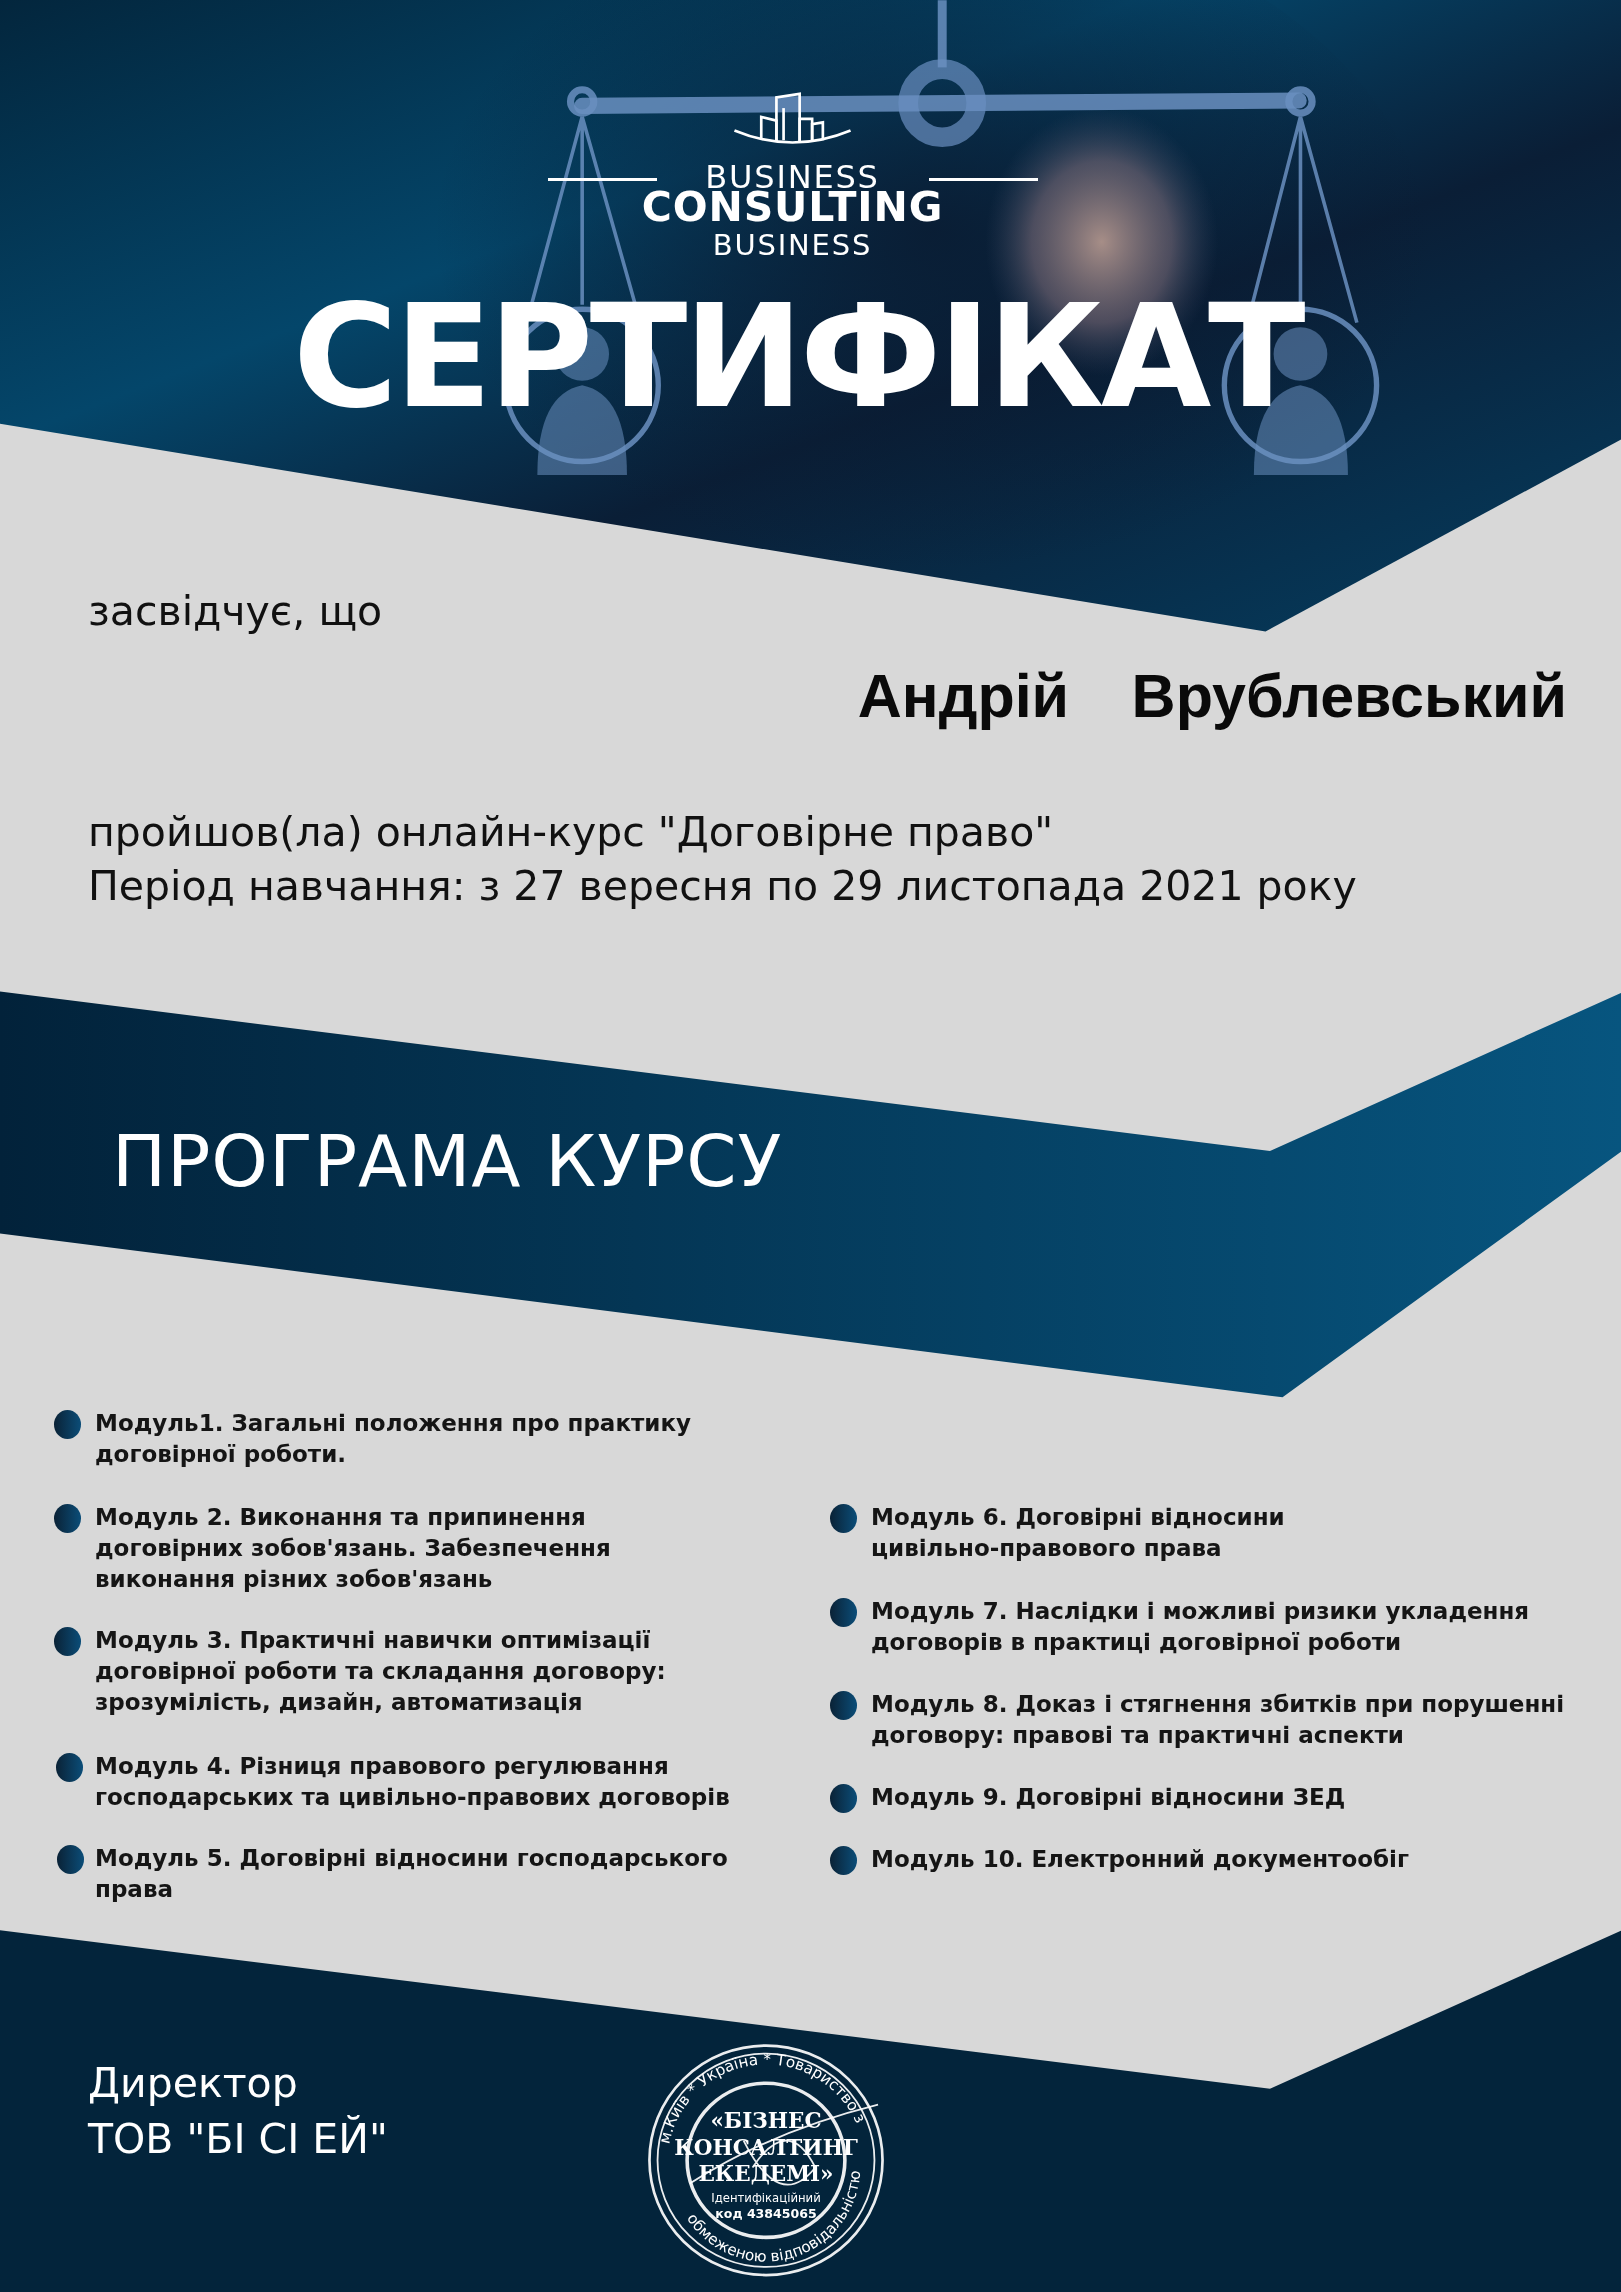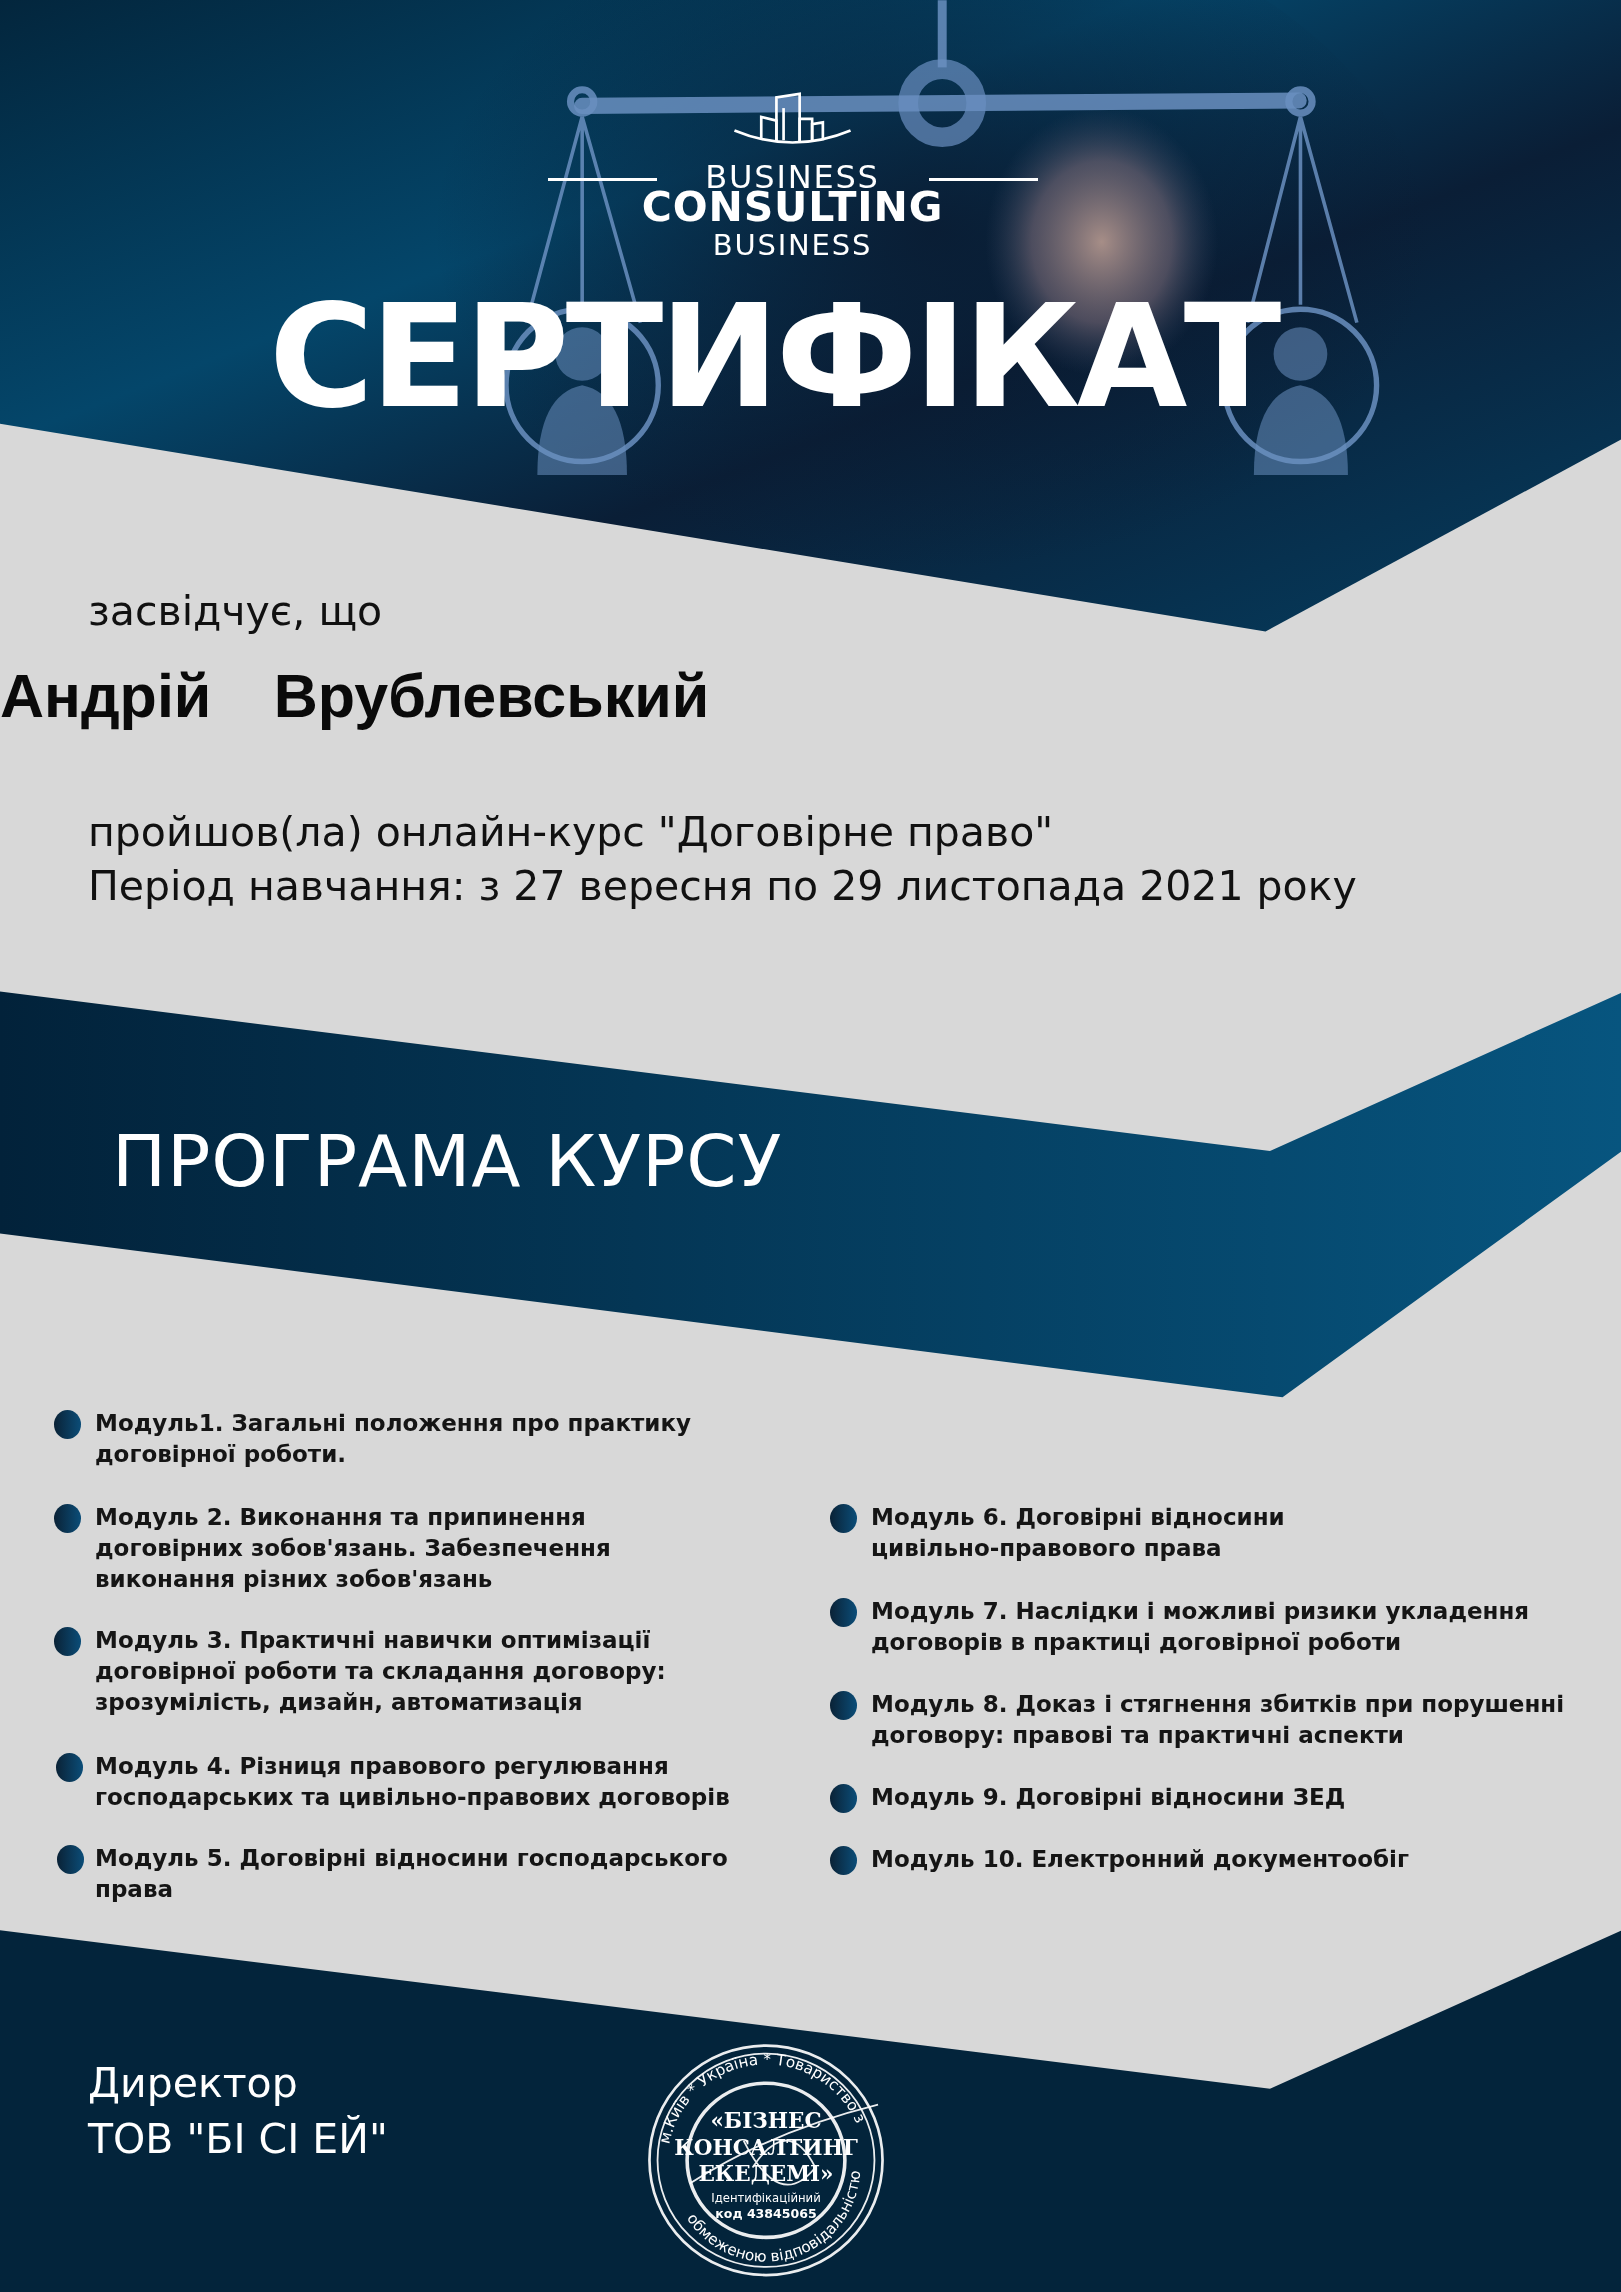--- a/index.html
+++ b/index.html
@@ -10,29 +10,29 @@
   }
   .abs { position: absolute; }
   svg.layer { position: absolute; left: 0; top: 0; }
 
   .logo-text { color: #ffffff; text-align: center; width: 537px; left: 524px; }
   .logo-business { top: 150px; font-size: 32px; letter-spacing: 1.8px; font-weight: normal; margin-top: 8px; }
   .logo-consulting { top: 183px; font-size: 41px; font-weight: bold; letter-spacing: 0.9px; }
   .logo-academy { top: 228px; font-size: 29px; letter-spacing: 1.8px; }
 
   .cert-title {
-    left: 269px; top: 285px; width: 1057px; text-align: left;
+    left: 269px; top: 285px; width: 1057px; text-align: center;
     font-family: "DejaVu Sans", sans-serif; font-weight: bold;
     font-size: 143px; color: #ffffff; letter-spacing: -3.6px;
     line-height: 1; transform: scaleX(1.0);
   }
 
   .certifies { left: 88px; top: 587px; font-size: 41px; color: #111; }
   .name {
-    left: 0; width: 1567px; top: 661px; text-align: left;
+    left: 0; width: 1567px; top: 661px; text-align: right;
     font-family: "Liberation Sans", sans-serif; font-weight: bold;
     font-size: 61px; color: #0a0a0a; word-spacing: 14.3px;
   }
   .course-line { left: 88px; font-size: 41px; color: #111; white-space: nowrap; }
   .course-line.l1 { top: 808px; }
   .course-line.l2 { top: 862px; }
 
   .program-title { left: 112px; top: 1119px; font-size: 72px; color: #ffffff; letter-spacing: 0.9px; }
 
   .modules { font-size: 23px; color: #151515; line-height: 31px; }

